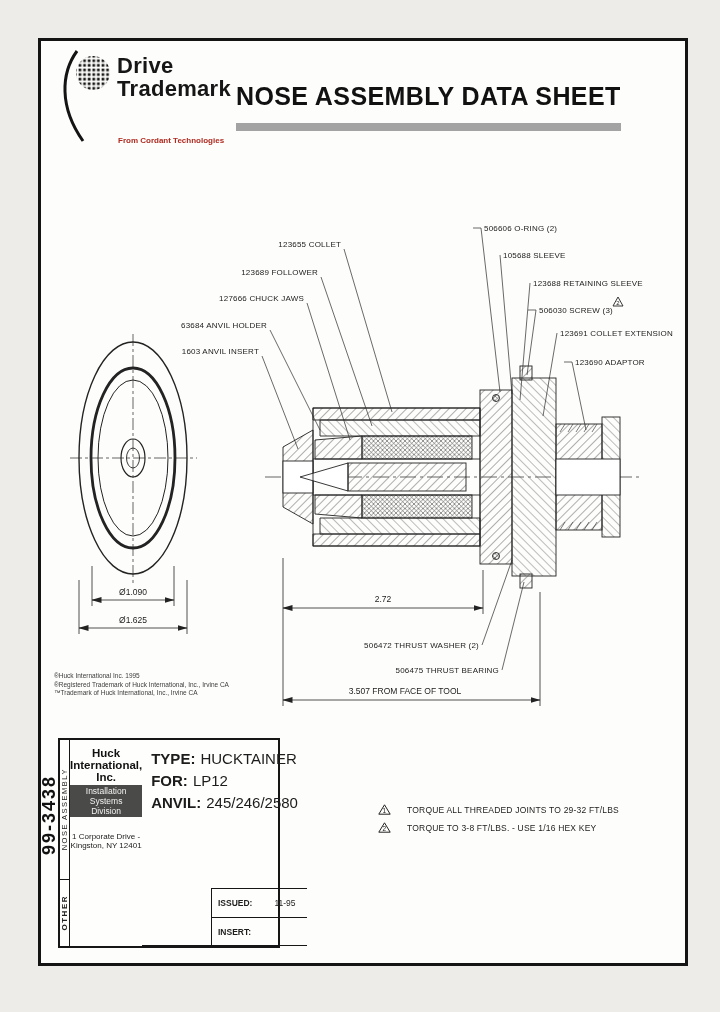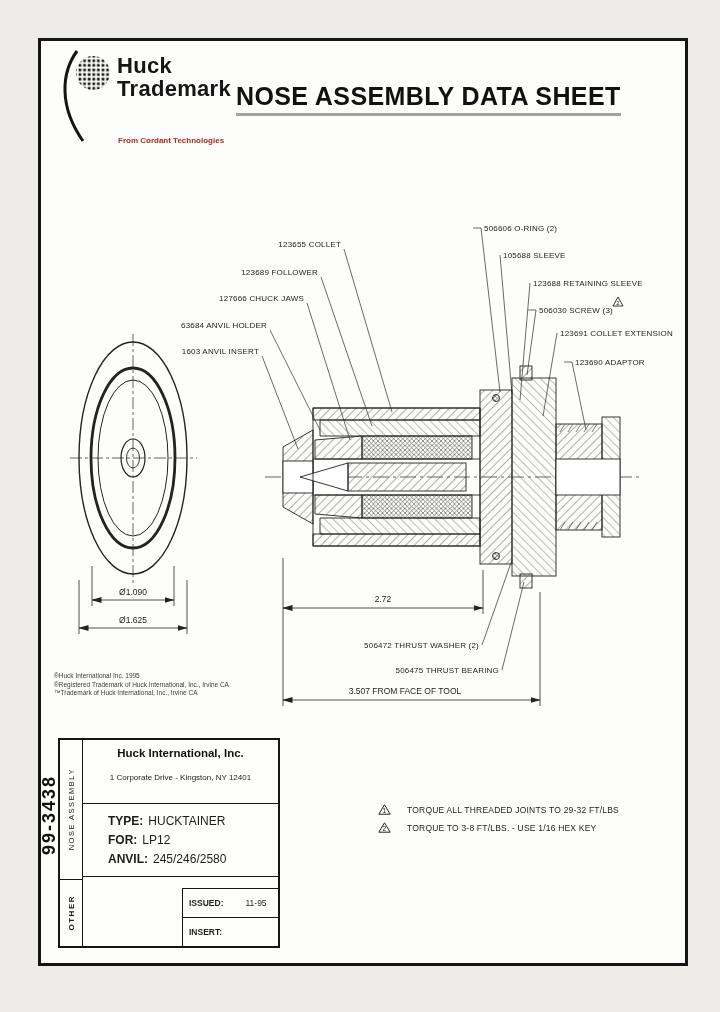--- a/index.html
+++ b/index.html
@@ -8,43 +8,43 @@
   .sheet{position:absolute;left:38px;top:38px;width:644px;height:922px;
          background:#fdfdfb;border:3px solid #141414;}
   .abs{position:absolute;left:0;top:0;}
 
   
   .logo{position:absolute;left:55px;top:45px;width:70px;height:105px;}
   .brand{position:absolute;left:117px;top:54px;line-height:1.05;}
   .brand .b1,.brand .b2{font-size:22px;font-weight:bold;letter-spacing:0.3px;color:#161616;}
   .tagline{position:absolute;left:118px;top:136px;font-size:8px;font-weight:bold;color:#b02a20;text-align:right;}
   .title{position:absolute;left:236px;top:82px;font-size:25px;font-weight:bold;
-         letter-spacing:0.4px;color:#111;border-bottom:3px solid #a3a3a3;padding-bottom:2px;}
+         letter-spacing:0.4px;color:#111;border-bottom:8px solid #a3a3a3;padding-bottom:12px;}
 
   
   .footnotes{position:absolute;left:54px;top:672px;font-size:6.5px;line-height:8.5px;color:#3c3c3c;}
 
   
   .docnum{position:absolute;left:39px;top:775px;writing-mode:vertical-rl;transform:rotate(180deg);
           font-size:18px;font-weight:bold;letter-spacing:2px;color:#111;}
   .tblock{position:absolute;left:58px;top:738px;width:222px;height:210px;border:2px solid #161616;
           background:#fefefc;display:flex;box-sizing:border-box;}
   .tb-side{width:22px;border-right:1.5px solid #161616;display:flex;flex-direction:column;}
   .tb-side-top{flex:1;display:flex;align-items:center;justify-content:center;border-bottom:1.5px solid #161616;}
   .tb-side-bot{height:66px;display:flex;align-items:center;justify-content:center;}
   .vtext{writing-mode:vertical-rl;transform:rotate(180deg);font-size:7.5px;letter-spacing:1.5px;
          white-space:nowrap;color:#222;}
   .vtext.bold{font-weight:bold;font-size:8px;}
-  .tb-main{flex:1;display:flex;flex-direction:column;}
+  .tb-main{flex:1;display:flex;flex-direction:row;}
   .tb-company{height:64px;border-bottom:1.5px solid #161616;text-align:center;padding-top:7px;box-sizing:border-box;}
   .c1{font-size:11.5px;font-weight:bold;color:#111;}
   .c2{display:inline-block;background:#4a4a49;color:#f2f2f0;font-size:8.5px;padding:1px 5px;margin-top:2px;}
   .c3{font-size:8px;margin-top:14px;color:#222;}
   .tb-specs{border-bottom:1.5px solid #161616;padding:5px 9px;}
-  .spec-row{font-size:12px;margin:5px 16px;color:#1c1c1c;}
+  .spec-row{font-size:15px;margin:5px 0;color:#1c1c1c;}
   .spec-row .lab{font-weight:bold;margin-right:5px;}
   .tb-bottom{flex:1;position:relative;}
   .tb-ir{position:absolute;right:0;bottom:0;width:96px;height:58px;border-left:1.5px solid #161616;
          border-top:1.5px solid #161616;display:flex;flex-direction:column;box-sizing:border-box;}
   .ir-row{flex:1;display:flex;align-items:center;padding:0 6px;font-size:8.5px;}
   .ir-row.first{border-bottom:1px solid #161616;}
   .ir-row .lab{font-weight:bold;margin-right:22px;}
 
   
   .notes{position:absolute;left:378px;top:804px;}
@@ -64,21 +64,21 @@
       <defs>
         <pattern id="dots" patternUnits="userSpaceOnUse" width="4.6" height="4.6">
           <rect x="0.6" y="0.6" width="2.7" height="2.7" fill="#161616"></rect>
         </pattern>
       </defs>
       <path d="M22,6 C6,28 4,62 28,96" fill="none" stroke="#141414" stroke-width="3"></path>
       <circle cx="38" cy="28" r="17" fill="url(#dots)" stroke="none"></circle>
     </svg>
   </div>
   <div class="brand">
-    <div class="b1">Huck</div>
+    <div class="b1">Drive</div>
     <div class="b2">Trademark</div>
   </div>
   <div class="tagline">From Cordant Technologies</div>
   <div class="title">NOSE ASSEMBLY DATA SHEET</div>
 
   <svg class="abs" width="720" height="1012" viewBox="0 0 720 1012">
     <defs>
       <pattern id="h1" patternUnits="userSpaceOnUse" width="6" height="6" patternTransform="rotate(45)">
         <line x1="0" y1="0" x2="0" y2="6" stroke="#4d4d4d" stroke-width="0.9"></line>
       </pattern>
@@ -212,20 +212,21 @@
       <div class="tb-side-top">
         <span class="vtext">NOSE ASSEMBLY</span>
       </div>
       <div class="tb-side-bot">
         <span class="vtext bold">OTHER</span>
       </div>
     </div>
     <div class="tb-main">
       <div class="tb-company">
         <div class="c1">Huck International, Inc.</div>
+        <div><span class="c2">Installation Systems Division</span></div>
         <div class="c3">1 Corporate Drive - Kingston, NY 12401</div>
       </div>
       <div class="tb-specs">
         <div class="spec-row">
           <span class="lab">TYPE:</span><span>HUCKTAINER</span>
         </div>
         <div class="spec-row">
           <span class="lab">FOR:</span><span>LP12</span>
         </div>
         <div class="spec-row">

